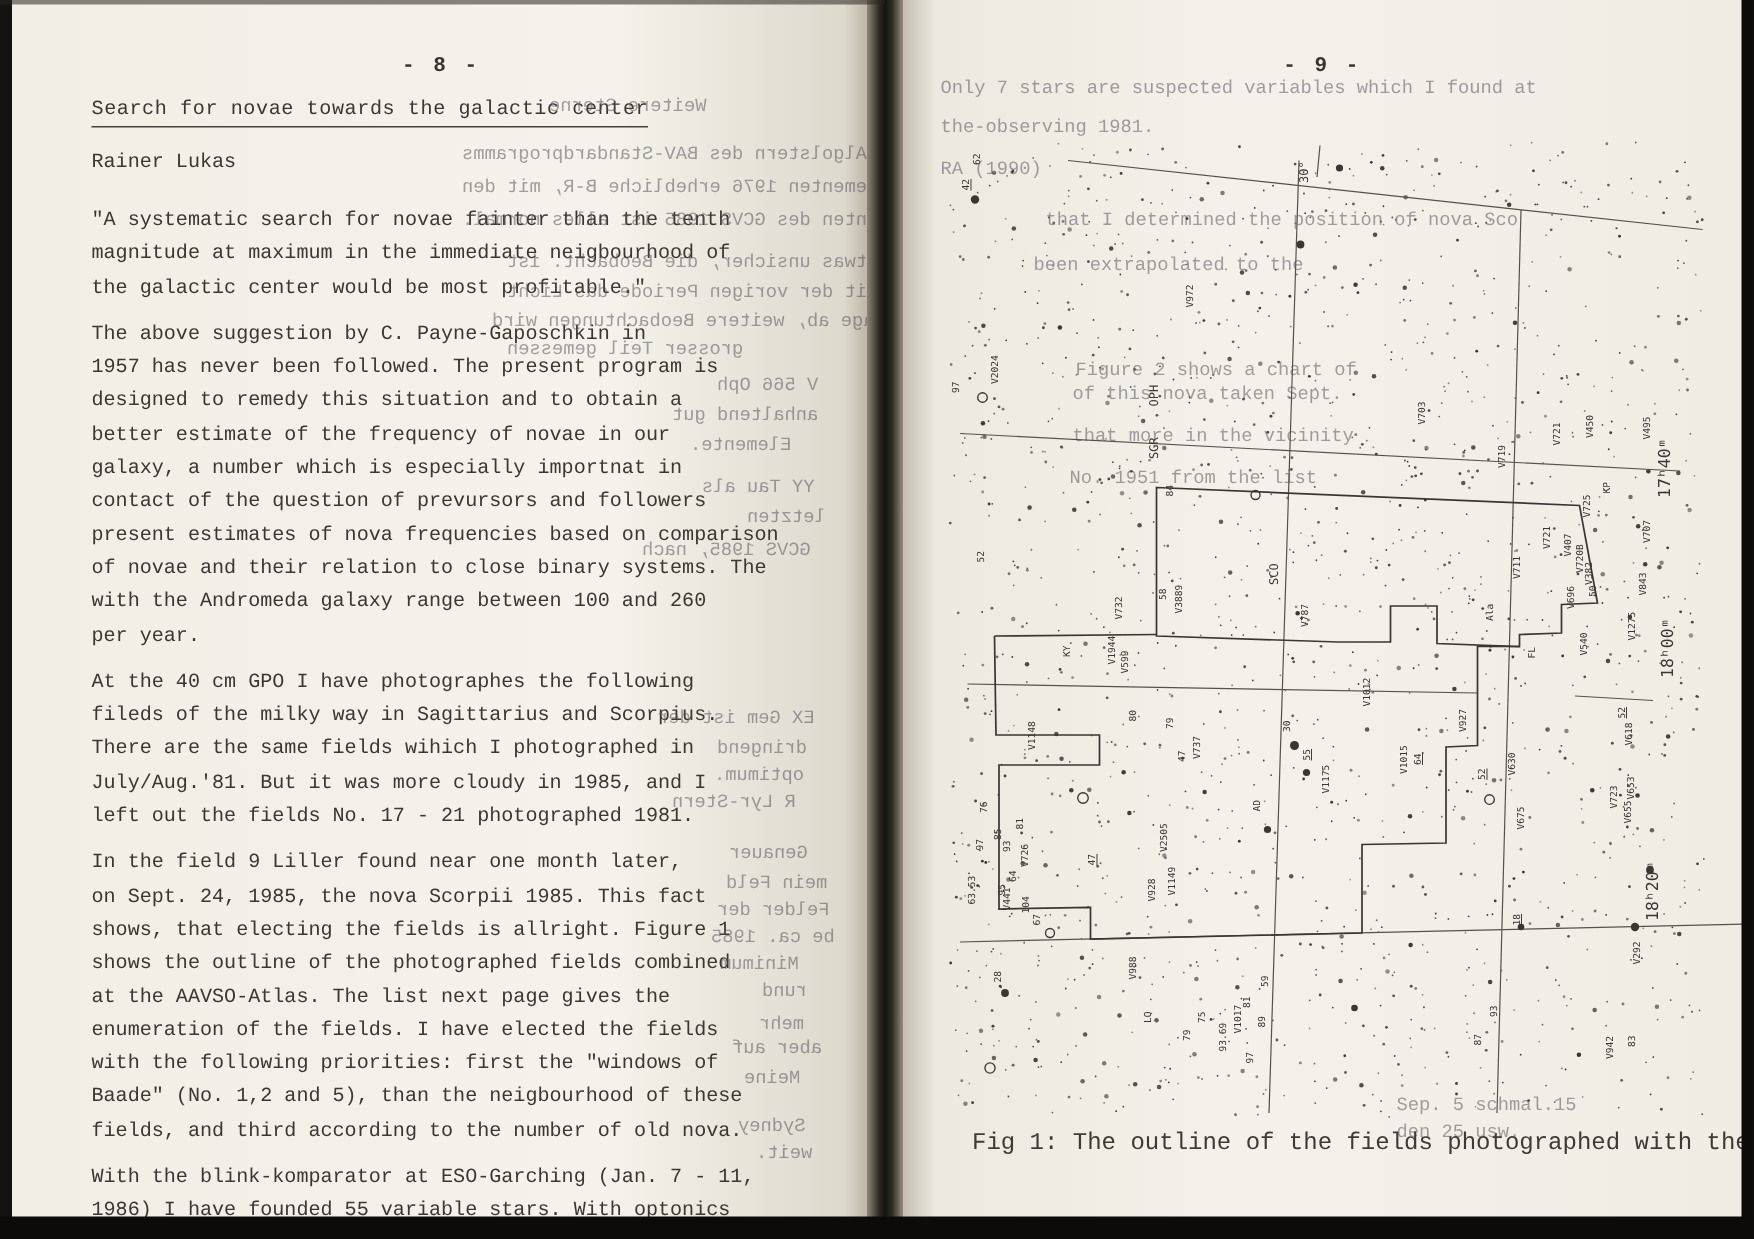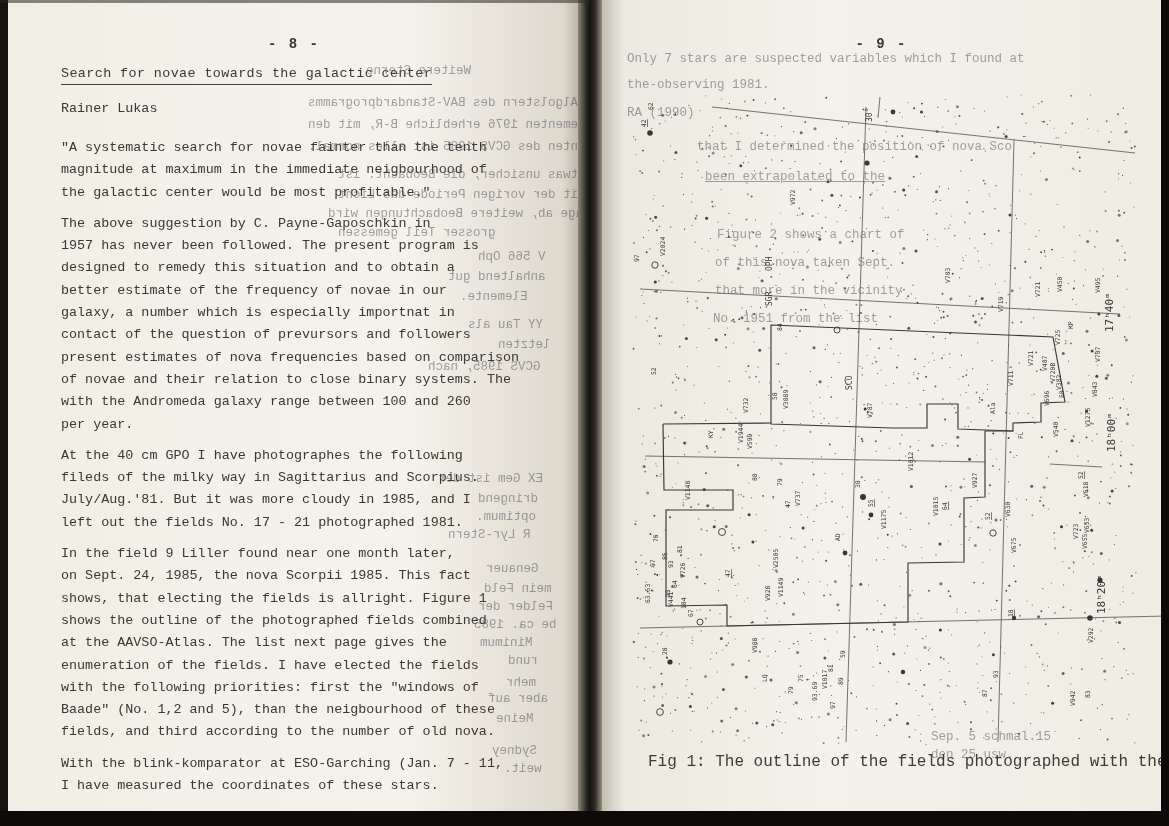--- a/index.html
+++ b/index.html
@@ -53,36 +53,38 @@
           <div class="line">galaxy, a number which is especially importnat in</div>
           <div class="line">contact of the question of prevursors and followers</div>
           <div class="line">present estimates of nova frequencies based on comparison</div>
           <div class="line">of novae and their relation to close binary systems. The</div>
           <div class="line">with the Andromeda galaxy range between 100 and 260</div>
           <div class="line">per year.</div>
         </div>
         <div class="para">
           <div class="line">At the 40 cm GPO I have photographes the following</div>
           <div class="line">fileds of the milky way in Sagittarius and Scorpius.</div>
+          <div class="line">There are the same fields wihich I photographed in</div>
           <div class="line">July/Aug.'81. But it was more cloudy in 1985, and I</div>
           <div class="line">left out the fields No. 17 - 21 photographed 1981.</div>
         </div>
         <div class="para">
           <div class="line">In the field 9 Liller found near one month later,</div>
           <div class="line">on Sept. 24, 1985, the nova Scorpii 1985. This fact</div>
           <div class="line">shows, that electing the fields is allright. Figure 1</div>
           <div class="line">shows the outline of the photographed fields combined</div>
           <div class="line">at the AAVSO-Atlas. The list next page gives the</div>
           <div class="line">enumeration of the fields. I have elected the fields</div>
           <div class="line">with the following priorities: first the "windows of</div>
           <div class="line">Baade" (No. 1,2 and 5), than the neigbourhood of these</div>
           <div class="line">fields, and third according to the number of old nova.</div>
         </div>
         <div class="para">
           <div class="line">With the blink-komparator at ESO-Garching (Jan. 7 - 11,</div>
+          <div class="line">1986) I have founded 55 variable stars. With optonics</div>
           <div class="line">I have measured the coordinates of these stars.</div>
         </div>
       </div>
     <div id="bleed-left">
         <div class="bleed mirror" style="left: 358px; top: 64px;">Weitere Sterne</div>
         <div class="bleed mirror" style="left: 300px; top: 96px;">RR Cyg als Algolstern des BAV-Standardprogramms</div>
         <div class="bleed mirror" style="left: 300px; top: 118px;">ggu. den GCVS Elementen 1976 erhebliche B-R, mit den</div>
         <div class="bleed mirror" style="left: 300px; top: 140px;">Elementen des GCVS 1985 ist alles normal.</div>
         <div class="bleed mirror" style="left: 330px; top: 168px;">noch etwas unsicher, die Beobacht. ist</div>
         <div class="bleed mirror" style="left: 330px; top: 188px;">seit der vorigen Periode das Licht</div>
@@ -111,22 +113,22 @@
         <div class="bleed mirror" style="left: 496px; top: 762px;">weit.</div>
       </div>
   </div>
 
   <div class="page page-right">
     <div id="bleed-right">
         <div class="bleed" style="left: 26px; top: 52px;">Only 7 stars are suspected variables which I found at</div>
         <div class="bleed" style="left: 26px; top: 78px;">the-observing 1981.</div>
         <div class="bleed" style="left: 26px; top: 106px;">RA (1990)</div>
         <div class="bleed" style="left: 96px; top: 140px;">that I determined the position of nova Sco</div>
-        <div class="bleed" style="left: 104px; top: 170px; text-decoration: underline;">been extrapolated to the</div>
-        <div class="bleed" style="left: 116px; top: 228px;">Figure 2 shows a chart of</div>
+        <div class="bleed" style="left: 88px; top: 170px;">been extrapolated to the</div>
+        <div class="bleed" style="left: 116px; top: 240px;">Figure 2 shows a chart of</div>
         <div class="bleed" style="left: 114px; top: 256px;">of this nova taken Sept.</div>
         <div class="bleed" style="left: 114px; top: 284px; font-family: Liberation Mono, monospace;">that more in the vicinity</div>
         <div class="bleed" style="left: 112px; top: 312px;">No. 1951 from the list</div>
         <div class="bleed" style="left: 330px; top: 730px;">Sep. 5 schmal.15</div>
         <div class="bleed" style="left: 330px; top: 748px;">den 25 usw.</div>
       </div>
     <svg id="chart" class="chart-svg" width="561" height="812" viewBox="0 0 561 812">
         <g fill="#3a3733">
           <circle cx="334.4" cy="386.4" r="0.95" opacity="0.83"></circle>
           <circle cx="119.9" cy="437.3" r="0.6" opacity="0.81"></circle>

